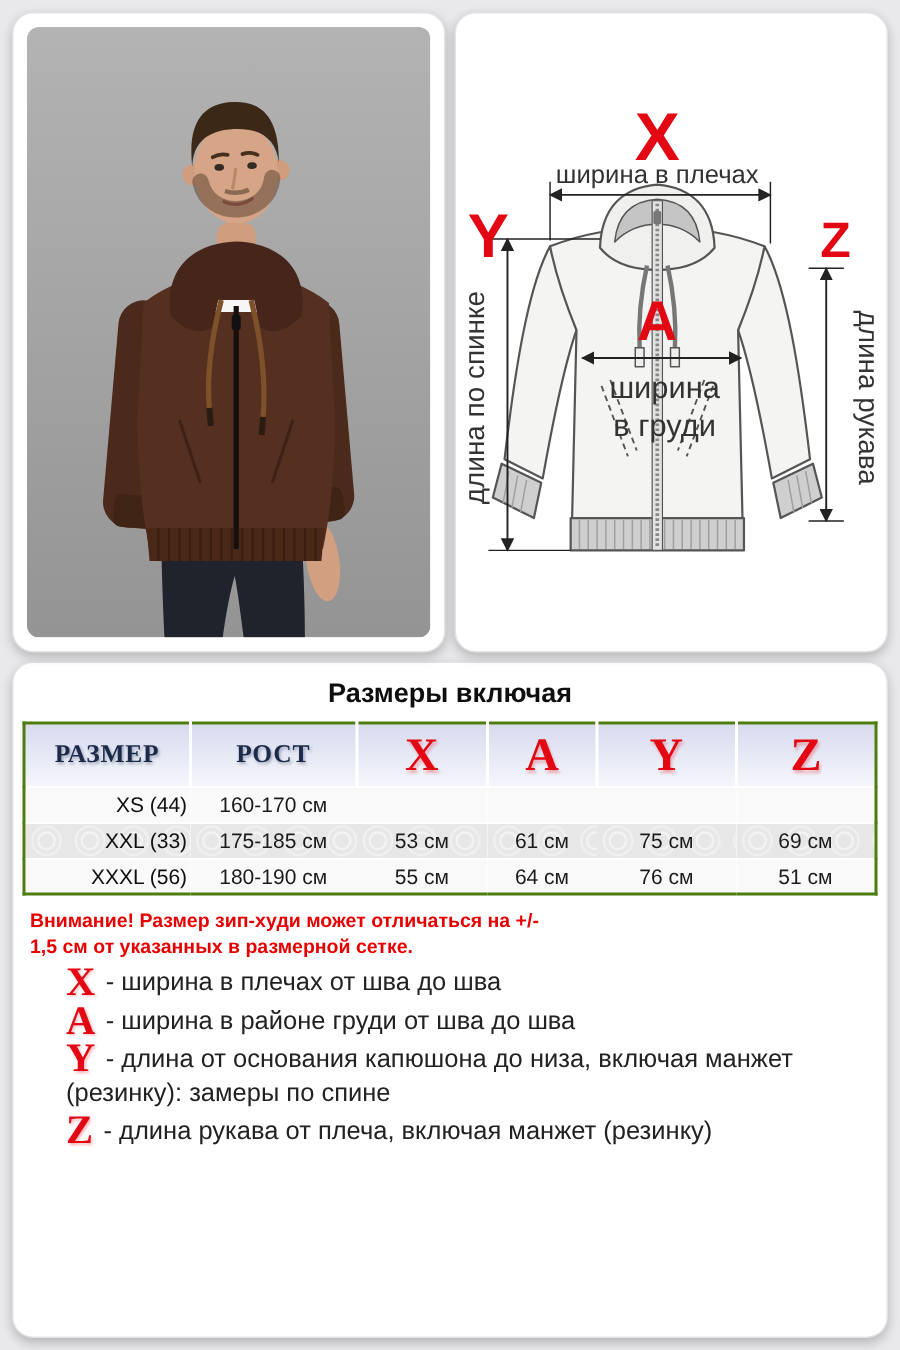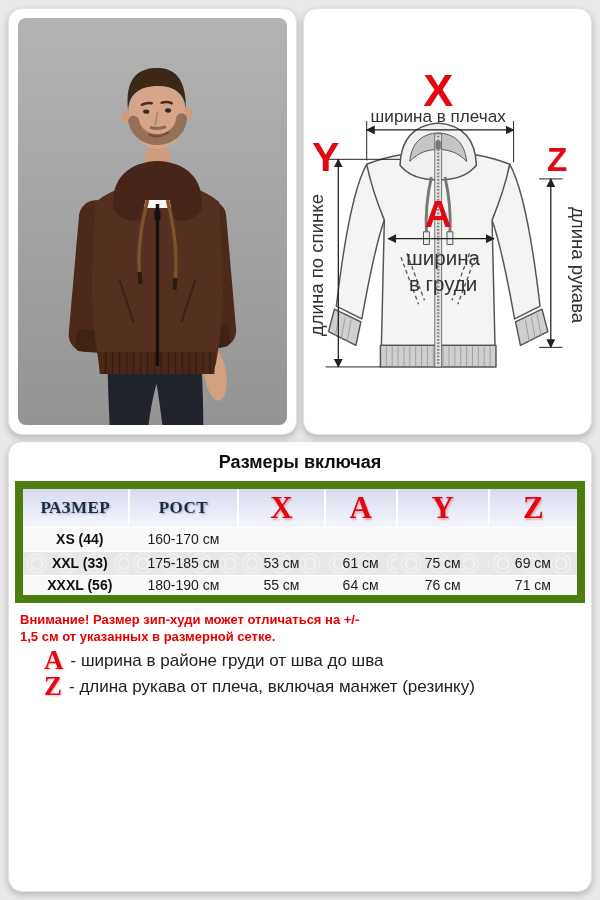--- a/index.html
+++ b/index.html
@@ -28,21 +28,21 @@
     padding:8px 5px 10px;
     overflow:hidden;
   }
   .size-title {
     font-size:18px; font-weight:bold; color:#0e0e0e;
     text-align:center; margin:2px 0 8px;
   }
   table.size-table {
     width:calc(100% - 2px); margin:0 auto;
     border-collapse:collapse;
-    border:8px solid #4d7c0f;
+    border:2px solid #4d7c0f;
     table-layout:fixed;
   }
   th {
     background:linear-gradient(#d7dbee, #f5f6fc);
     height:42px; border-left:2px solid #fff; padding:0;
   }
   th:first-child { border-left:none; }
   .th-navy {
     font-family:"Liberation Serif", serif; font-weight:bold;
     font-size:17px; color:#1c2b4a; letter-spacing:.5px;
@@ -51,21 +51,21 @@
   .th-red {
     font-family:"Liberation Serif", serif; font-weight:bold;
     font-size:31px; color:#e30613;
     text-shadow:1px 2px 2px rgba(227,6,19,.3);
   }
   td {
     font-size:14px; color:#1b1b1b; text-align:center;
     height:24px; padding:0 2px; border-top:1px solid #fff;
     overflow:hidden; white-space:nowrap;
   }
-  td.cell-size { text-align:center; padding-left:10px; font-weight:bold; color:#0f0f0f; }
+  td.cell-size { text-align:right; padding-left:10px; font-weight:normal; color:#0f0f0f; }
   tr.r-light { background:#f9f9f9; }
   tr.r-mid   { background:#f0f0f0; }
   tr.r-ring  { background:#e7e7e7; }
   tr.r-ring td {
     background-image:
       radial-gradient(circle at 14px 12px, rgba(255,255,255,0) 4.5px, rgba(255,255,255,.55) 5px, rgba(255,255,255,.55) 6px, rgba(255,255,255,0) 6.5px),
       radial-gradient(circle at 14px 12px, rgba(255,255,255,0) 8.5px, rgba(255,255,255,.4) 9px, rgba(255,255,255,.4) 10px, rgba(255,255,255,0) 10.5px);
     background-size:29px 24px;
   }
   .warning {
@@ -249,27 +249,29 @@
         <td>61 см</td>
         <td>75 см</td>
         <td>69 см</td>
       </tr>
       <tr class="r-light">
         <td class="cell-size">XXXL (56)</td>
         <td>180-190 см</td>
         <td>55 см</td>
         <td>64 см</td>
         <td>76 см</td>
-        <td>71 см</td>
+        <td>51 см</td>
       </tr>
     </tbody>
   </table>
 
   <div class="warning">
     <div>Внимание! Размер зип-худи может отличаться на +/-</div>
     <div>1,5 см от указанных в размерной сетке.</div>
   </div>
 
   <div class="legend">
+    <p><span class="legend-letter">X</span><span>- ширина в плечах от шва до шва</span></p>
     <p><span class="legend-letter">A</span><span>- ширина в районе груди от шва до шва</span></p>
+    <p><span class="legend-letter">Y</span><span>- длина от основания капюшона до низа, включая манжет (резинку): замеры по спине</span></p>
     <p><span class="legend-letter">Z</span><span>- длина рукава от плеча, включая манжет (резинку)</span></p>
   </div>
 </div>
 
 </body></html>

